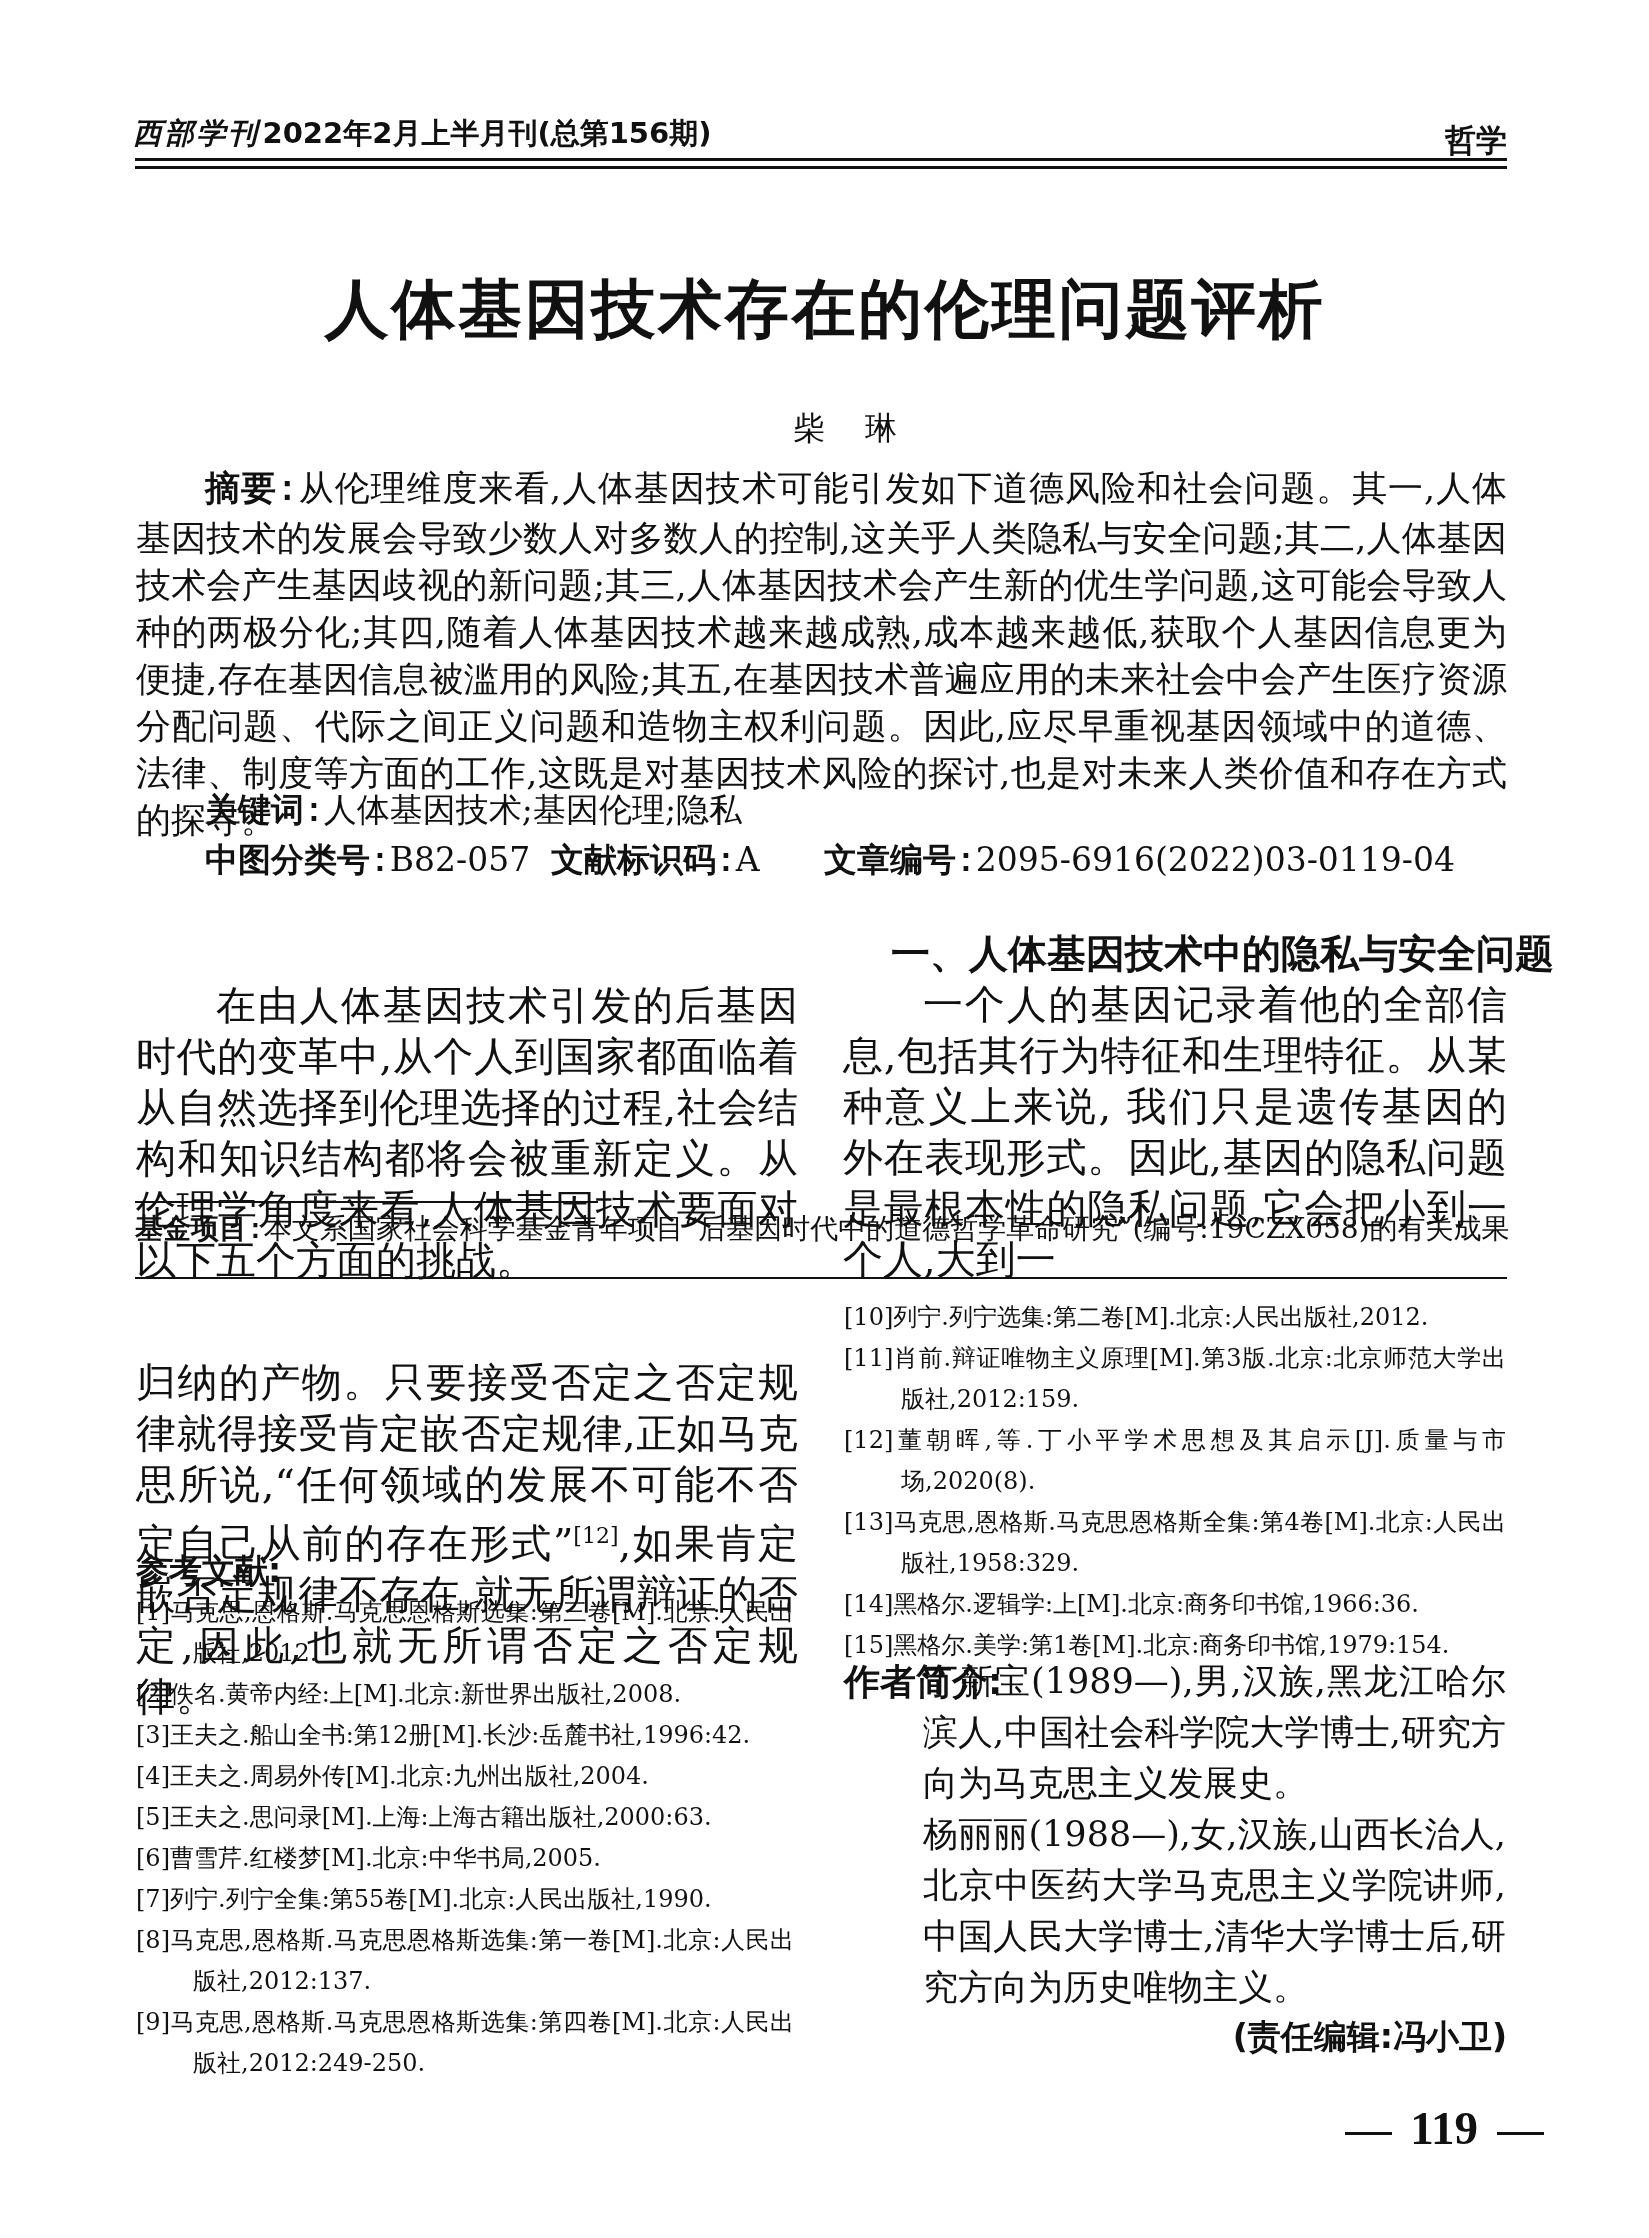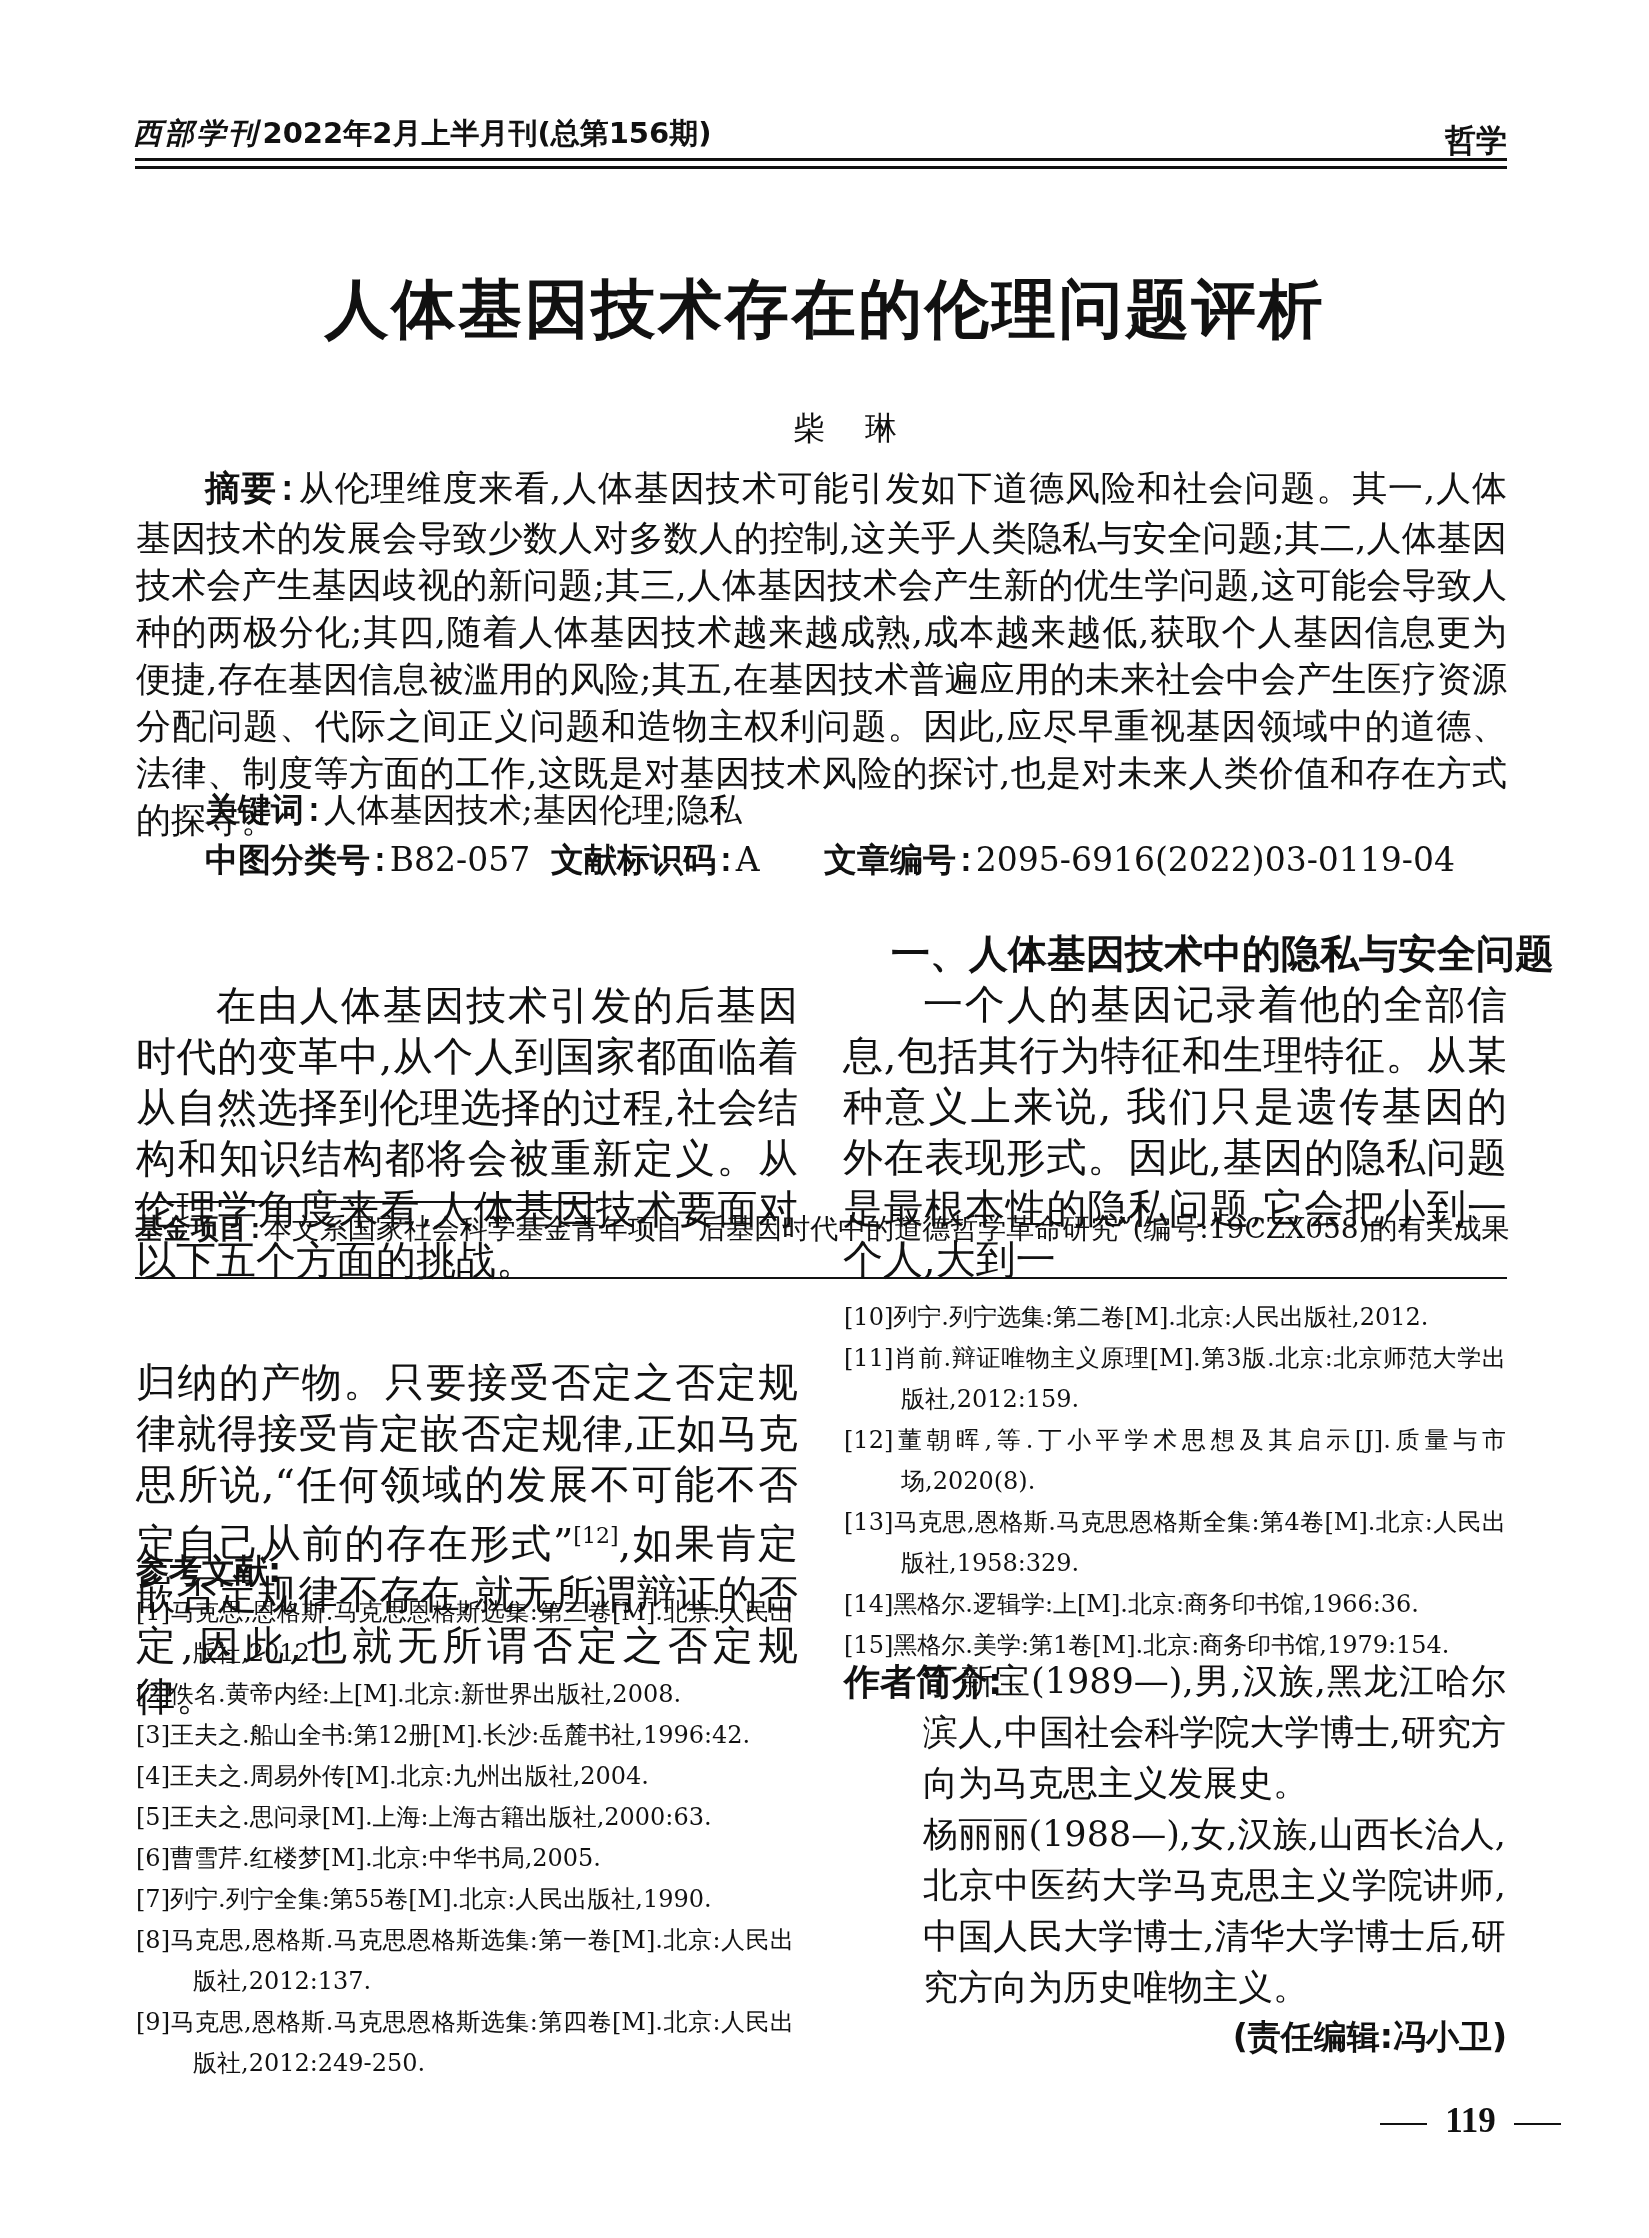--- a/index.html
+++ b/index.html
@@ -49,21 +49,21 @@
   .ref { position: relative; padding-left: 57px; text-indent: -57px; text-align: justify; }
   #refs-left { left: 136px; width: 658px; top: 1592px; }
   #refs-right { left: 844px; width: 662px; top: 1297px; }
 
   #bio { left: 844px; top: 1656px; width: 662px; font-size: 35px; line-height: 51px; }
   #bio .bio-label { position: absolute; left: 0; top: 0; font-size: 36px; }
   #bio .bio-text { margin-left: 79px; text-align: justify; }
   #bio p { margin: 0; }
   #editor { right: 143px; top: 2015px; font-size: 33px; }
 
-  #pageno { left: 1361px; top: 2101px; font-size: 35px; font-weight: bold; font-family: "Liberation Serif", "DejaVu Serif", serif; white-space: nowrap; }
+  #pageno { left: 1326px; top: 2101px; font-size: 47px; font-weight: bold; font-family: "Liberation Serif", "DejaVu Serif", serif; white-space: nowrap; }
   #pageno .dash { display: inline-block; width: 47px; height: 2.7px; background: #111; vertical-align: middle; margin: 0 18.6px; }
   sup { font-size: 0.55em; }
 </style>
 </head>
 <body>
 
 <div id="hdr-left" class="abs hd">
   <span class="logo">西部学刊</span><span>2022年2月上半月刊(总第156期)</span>
 </div>
 <div id="hdr-right" class="abs hd">哲学</div>

